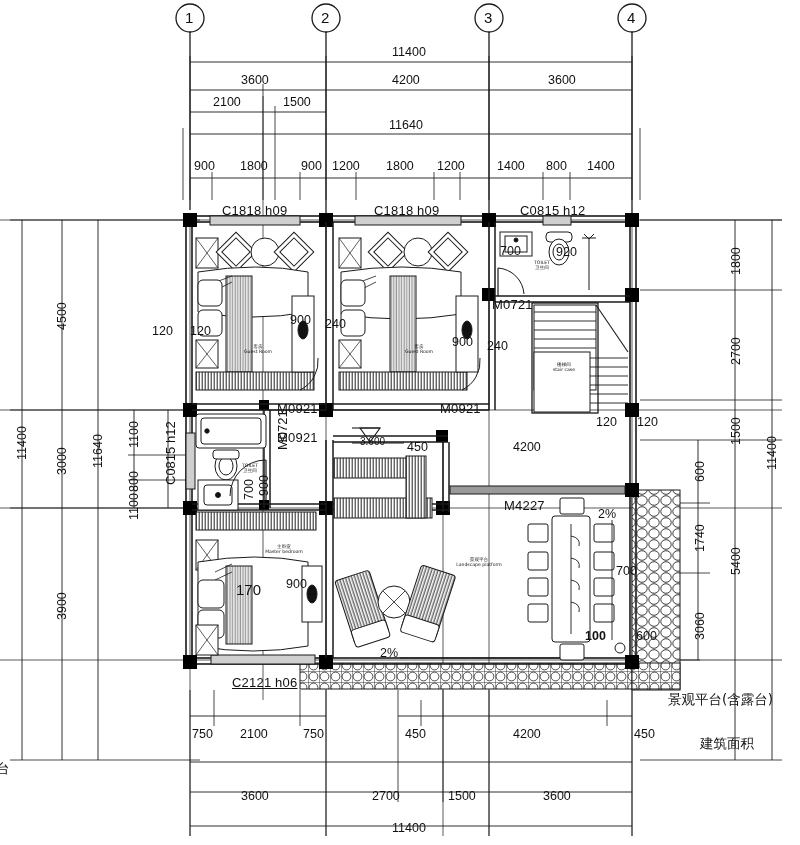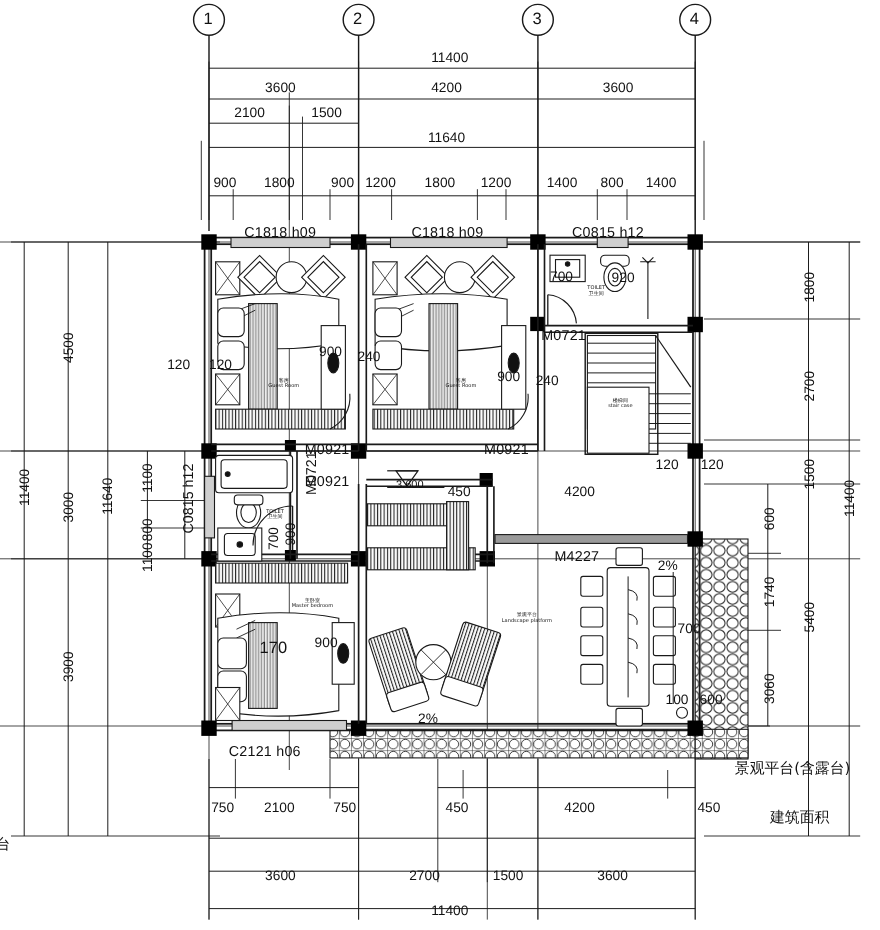--- a/index.html
+++ b/index.html
@@ -446,30 +446,30 @@
 <div class="lbl dim" style="left:407px;top:441px;">450</div>
 <div class="lbl dim" style="left:513px;top:441px;">4200</div>
 <div class="lbl dim" style="left:500px;top:245px;">700</div>
 <div class="lbl dim" style="left:556px;top:246px;">920</div>
 <div class="lbl dimv" style="left:243px;top:500px;">700</div>
 <div class="lbl dimv" style="left:258px;top:496px;">900</div>
 <div class="lbl dim" style="left:236px;top:582px;font-size:15px;">170</div>
 <div class="lbl dim" style="left:286px;top:578px;">900</div>
 <div class="lbl dim" style="left:616px;top:565px;">700</div>
 <div class="lbl dim" style="left:636px;top:630px;">600</div>
-<div class="lbl dim" style="left:605px;top:630px;">100</div>
+<div class="lbl dim" style="left:585px;top:630px;font-weight:bold;">100</div>
 
 <div class="lbl pct" style="left:598px;top:508px;">2%</div>
 <div class="lbl pct" style="left:380px;top:647px;">2%</div>
 
 <div class="lbl code" style="left:222px;top:204px;">C1818  h09</div>
 <div class="lbl code" style="left:374px;top:204px;">C1818  h09</div>
 <div class="lbl code" style="left:520px;top:204px;">C0815  h12</div>
 <div class="lbl codev" style="left:164px;top:485px;">C0815  h12</div>
-<div class="lbl code" style="left:208px;top:676px;">C2121  h06</div>
+<div class="lbl code" style="left:232px;top:676px;text-decoration:underline;">C2121  h06</div>
 <div class="lbl code" style="left:277px;top:402px;">M0921</div>
 <div class="lbl code" style="left:277px;top:431px;">M0921</div>
 <div class="lbl code" style="left:440px;top:402px;">M0921</div>
 <div class="lbl code" style="left:492px;top:298px;">M0721</div>
 <div class="lbl codev" style="left:276px;top:450px;">M0721</div>
 <div class="lbl code" style="left:504px;top:464px;margin-top:35px;">M4227</div>
 
 <div class="lbl dim" style="left:360px;top:437px;font-size:10px;">3.600</div>
 
 <div class="lbl tiny" style="left:238px;top:344px;width:40px;">

